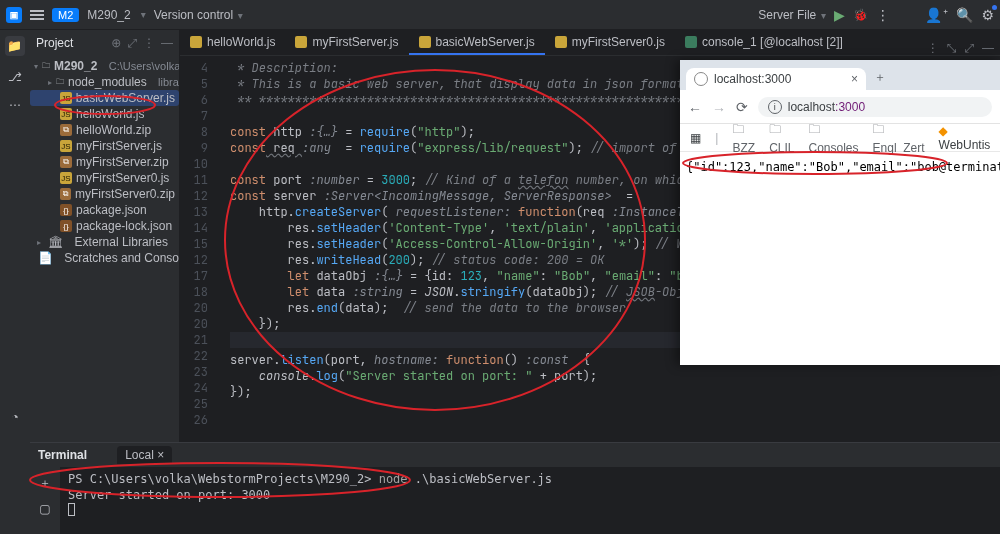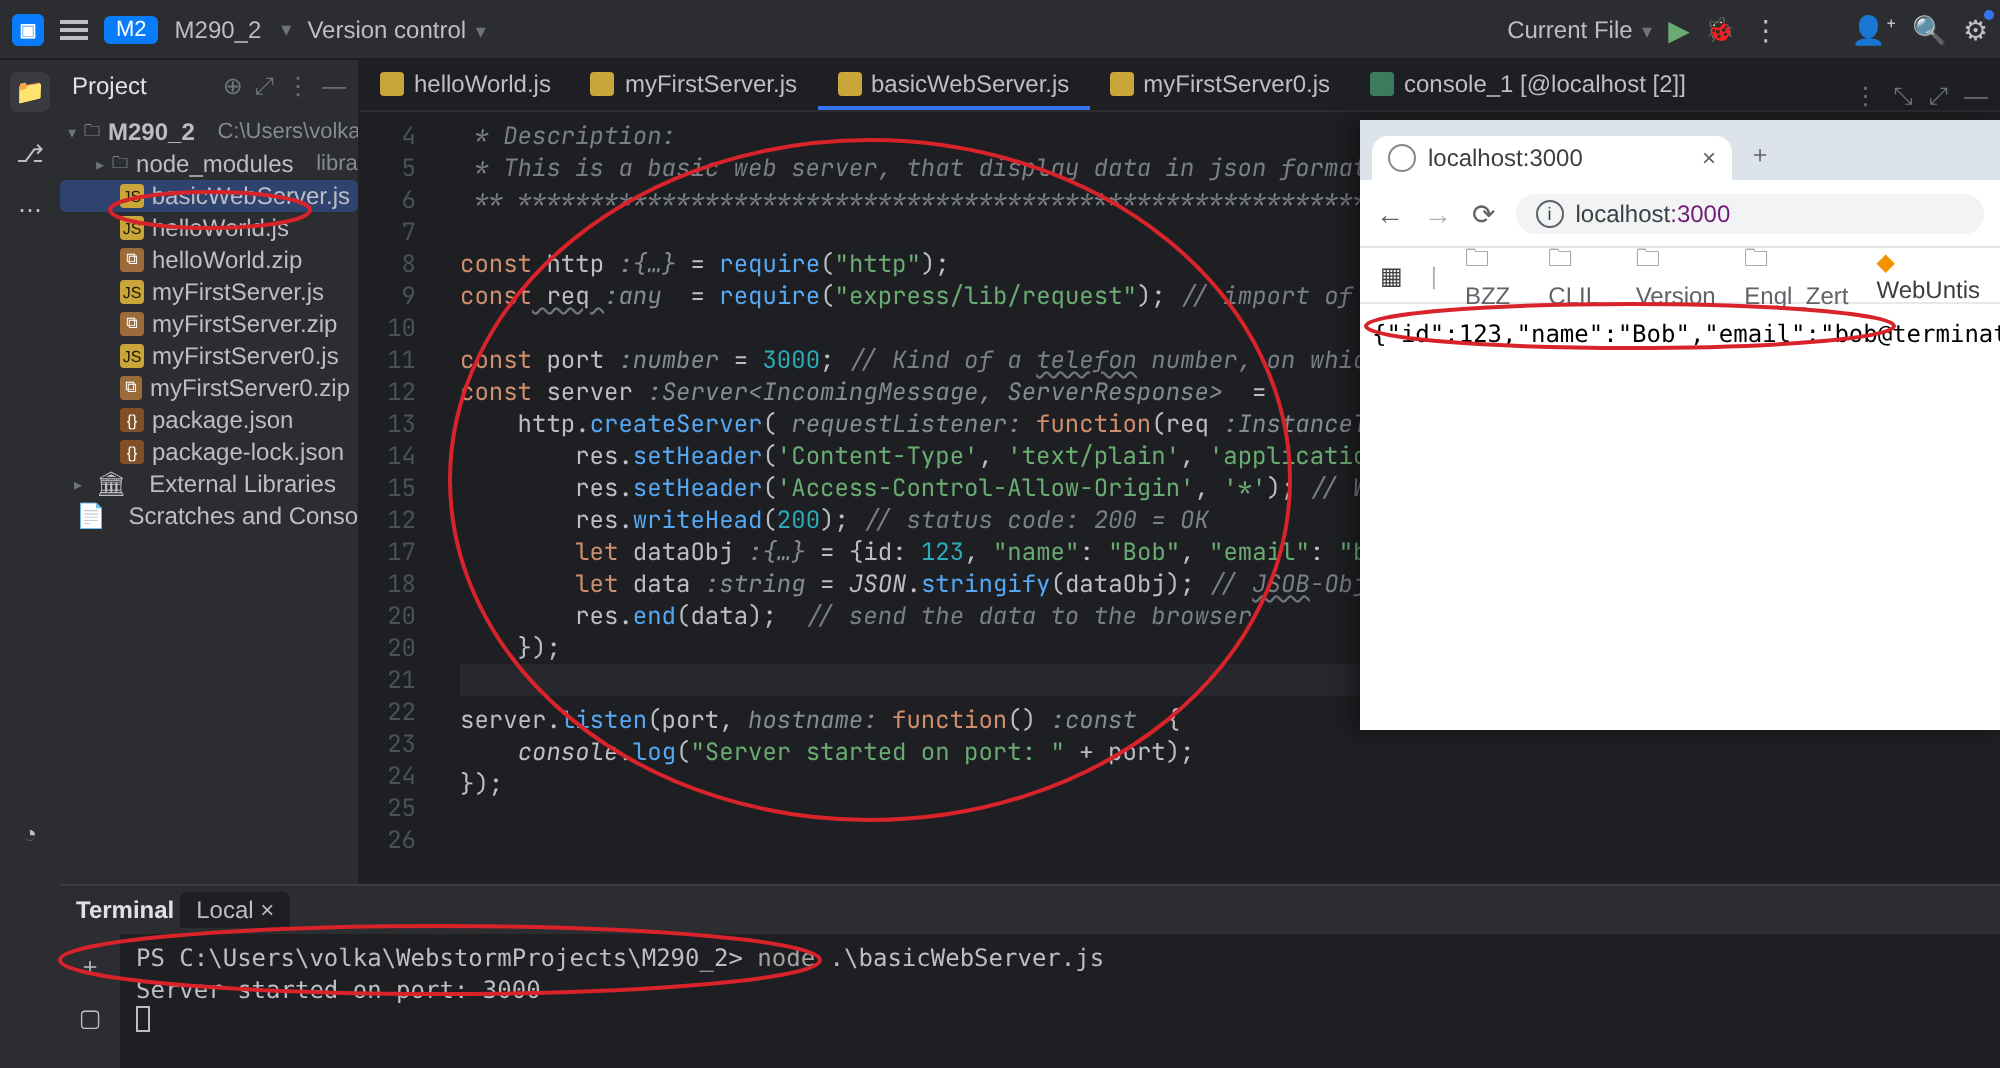--- a/index.html
+++ b/index.html
@@ -108,21 +108,21 @@
   .hint { color:#858a93; font-style:italic;}
   .currline { background:#26282e; display:inline-block; width:100%;}
   svg.anno { position:absolute; pointer-events:none; }
   
   .termwrap {
     position:absolute; left:30px; right:0; bottom:0; top:442px;
     background:#1e1f22; border-top:1px solid #393b40;
   }
   .termtabs {
     height:24px; background:#2b2d30; display:flex; align-items:center;
-    padding:0 8px; gap:3px; color:#dfe1e5;
+    padding:0 8px; gap:30px; color:#dfe1e5;
   }
   .termtabs .tlocal { background:#1e1f22; padding:2px 8px; border-radius:4px 4px 0 0; color:#bcbec4;}
   .termbody {
     padding:4px 8px; font-family:"Consolas",monospace; font-size:12px;
     color:#bcbec4; line-height:16px;
   }
   .cursor { display:inline-block; width:7px; height:13px; border:1px solid #bcbec4;}
   .termleft {
     position:absolute; left:0; top:24px; bottom:0; width:30px;
     display:flex; flex-direction:column; align-items:center; gap:10px; padding-top:8px;
@@ -181,21 +181,21 @@
         <span></span>
       </span>
     <span class="chip">
         <span>M2</span>
       </span>
     <span>M290_2</span>
       <span class="dd">▾</span>
     <span class="vc"><span>Version control</span><span class="dd">&nbsp;▾</span></span>
   </div>
   <div class="right">
-    <span><span>Current File</span><span class="dd">&nbsp;▾</span></span>
+    <span><span>Server File</span><span class="dd">&nbsp;▾</span></span>
     <span class="play">▶</span>
     <span class="bug">🐞</span>
     <span class="topicon">⋮</span>
     <span style="width:20px"></span>
     <span class="topicon">👤⁺</span>
     <span class="topicon">🔍</span>
     <span class="topicon gear">⚙<span class="dot"></span></span>
   </div>
 </div>
 
@@ -385,21 +385,21 @@
     <div class="burl">
       <span class="info">i</span>
       <span><span>localhost</span><span style="color:#701a75">:3000</span></span>
     </div>
   </div>
   <div class="bbm">
     <span>▦</span>
     <span style="color:#b0b3b8">|</span>
     <span class="folder">🗀 <span>BZZ</span></span>
     <span class="folder">🗀 <span>CLIL</span></span>
-    <span class="folder">🗀 <span>Version</span></span>
+    <span class="folder">🗀 <span>Consoles</span></span>
     <span class="folder">🗀 <span>Engl_Zert</span></span>
     <span><span class="wu">◆</span> <span>WebUntis</span></span>
   </div>
   <div class="bbody">{"id":123,"name":"Bob","email":"bob@terminator.com"}</div>
 </div>
 
 <svg class="anno" style="left:680px; top:150px; width:280px; height:30px;">
   <ellipse cx="135" cy="13" rx="132" ry="11" fill="none" stroke="#d8232a" stroke-width="2"></ellipse>
 </svg>
 

